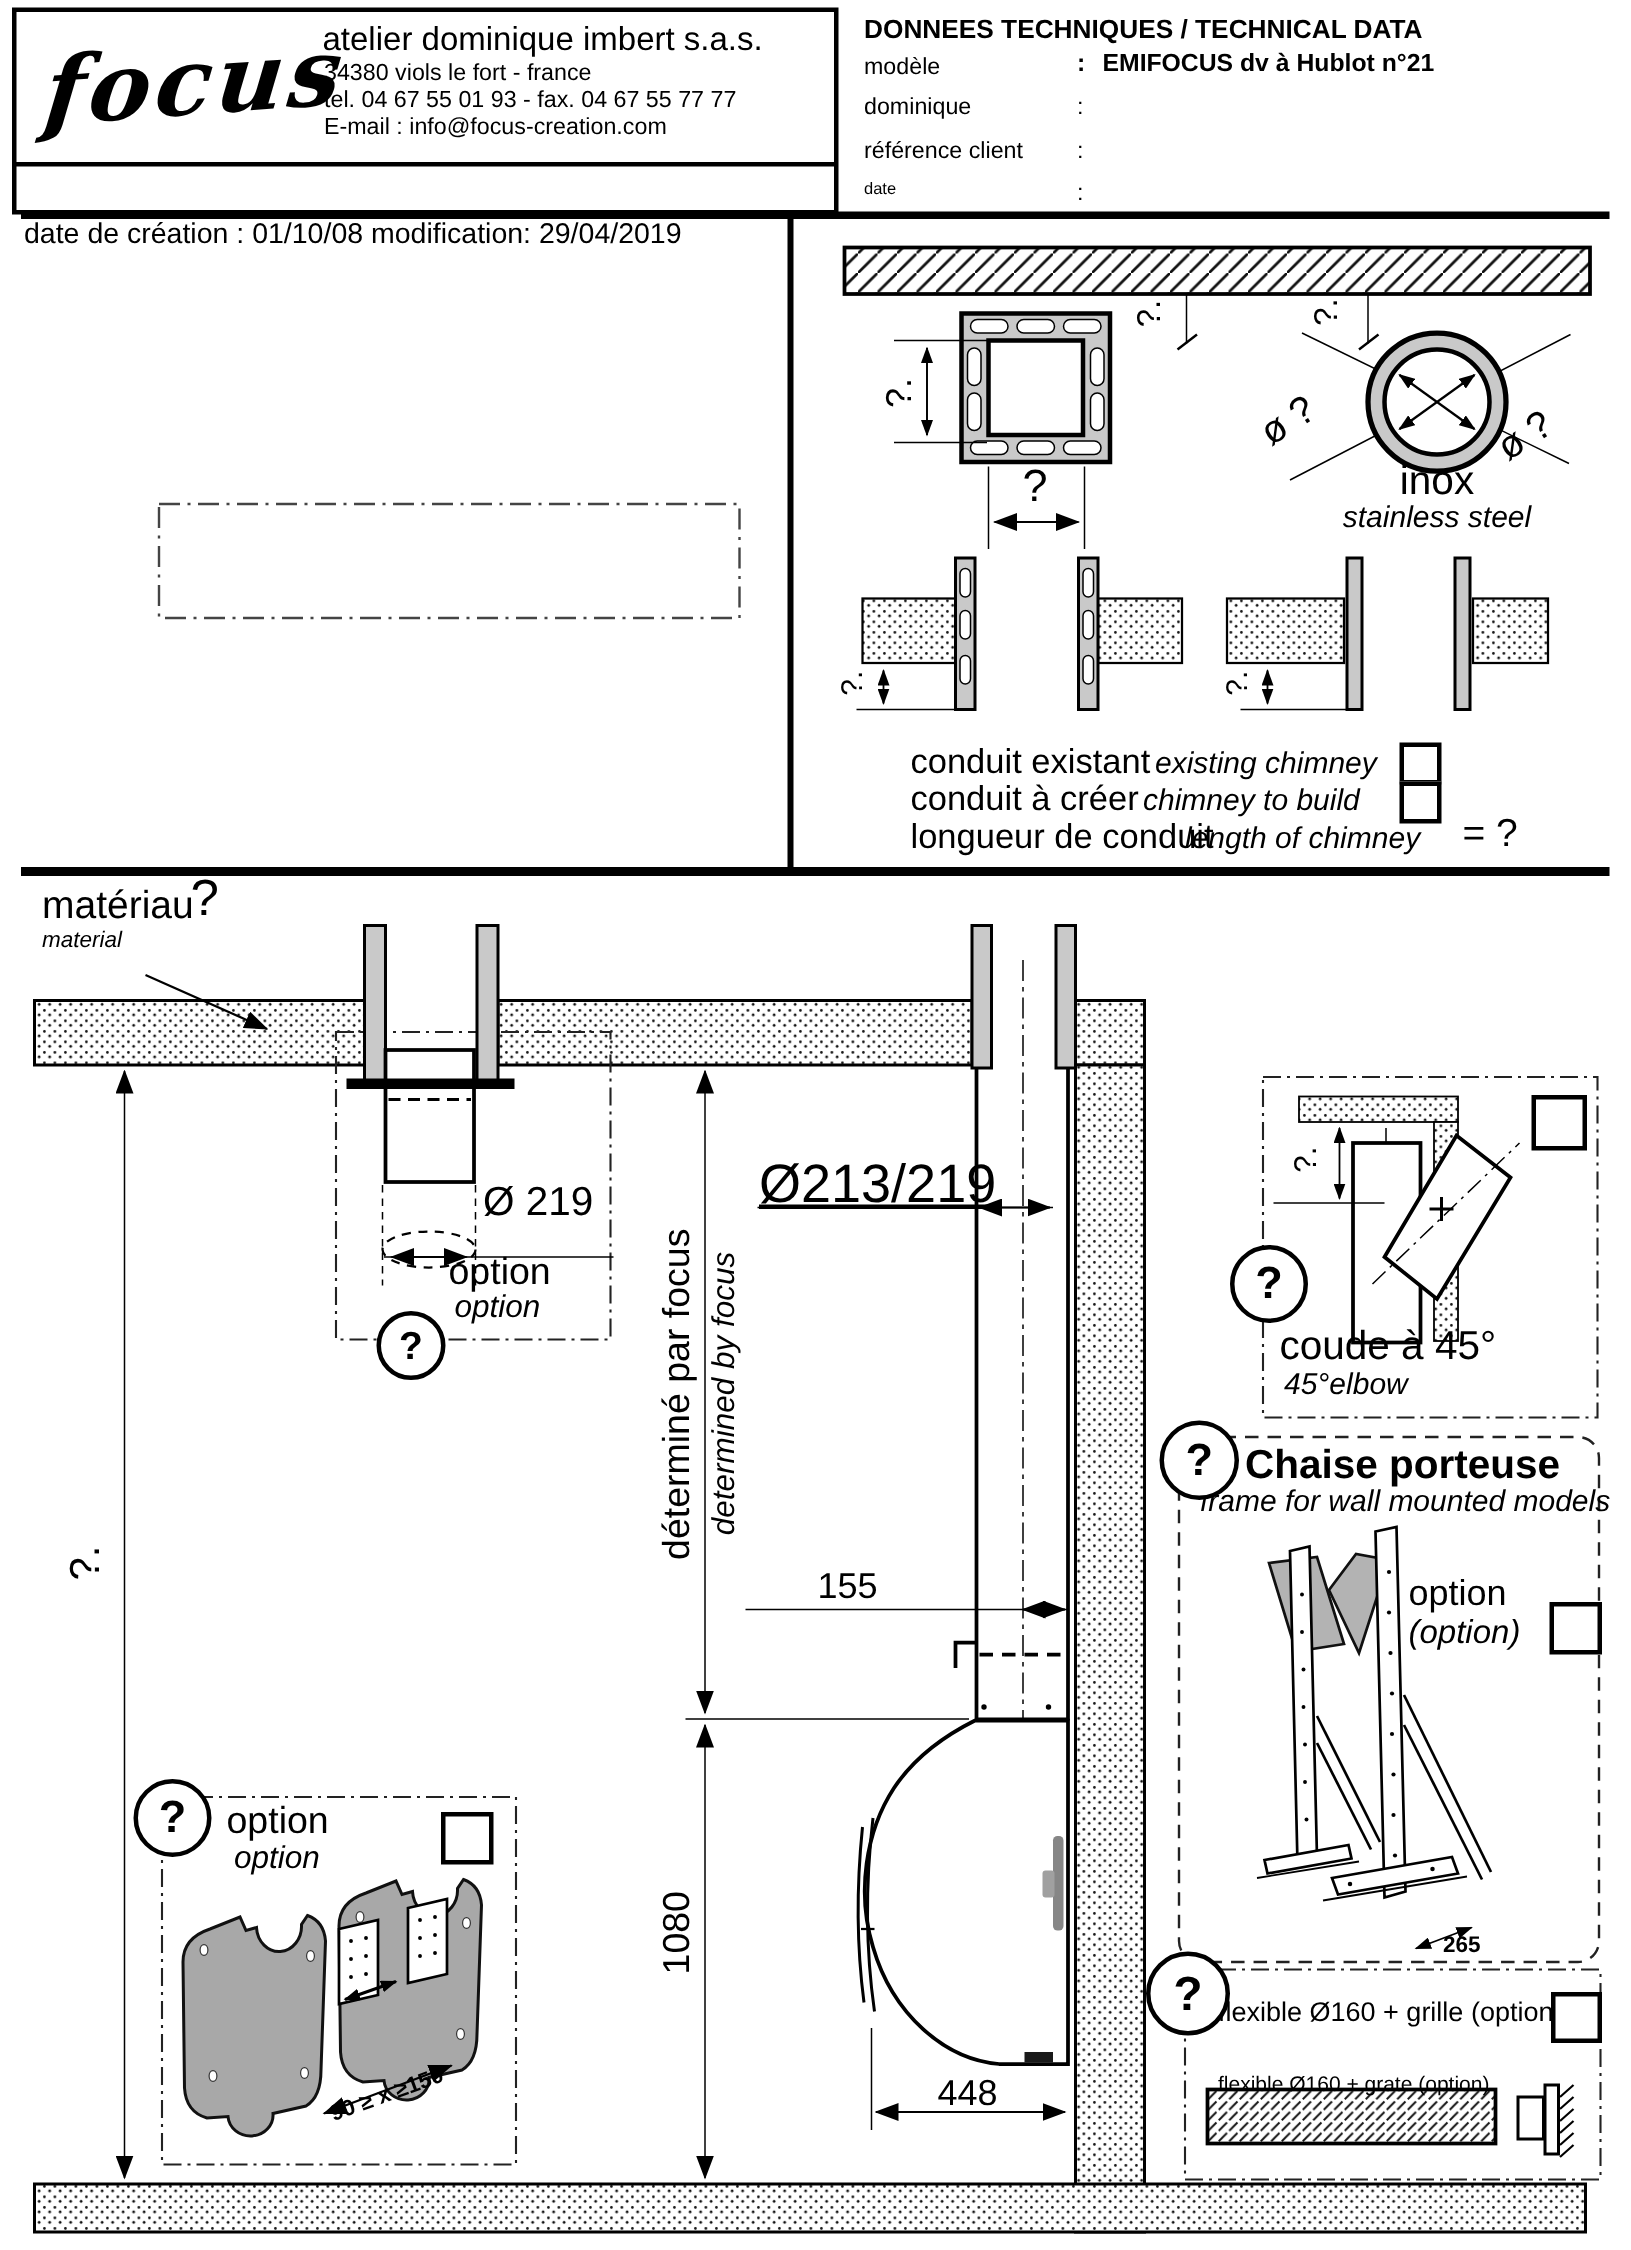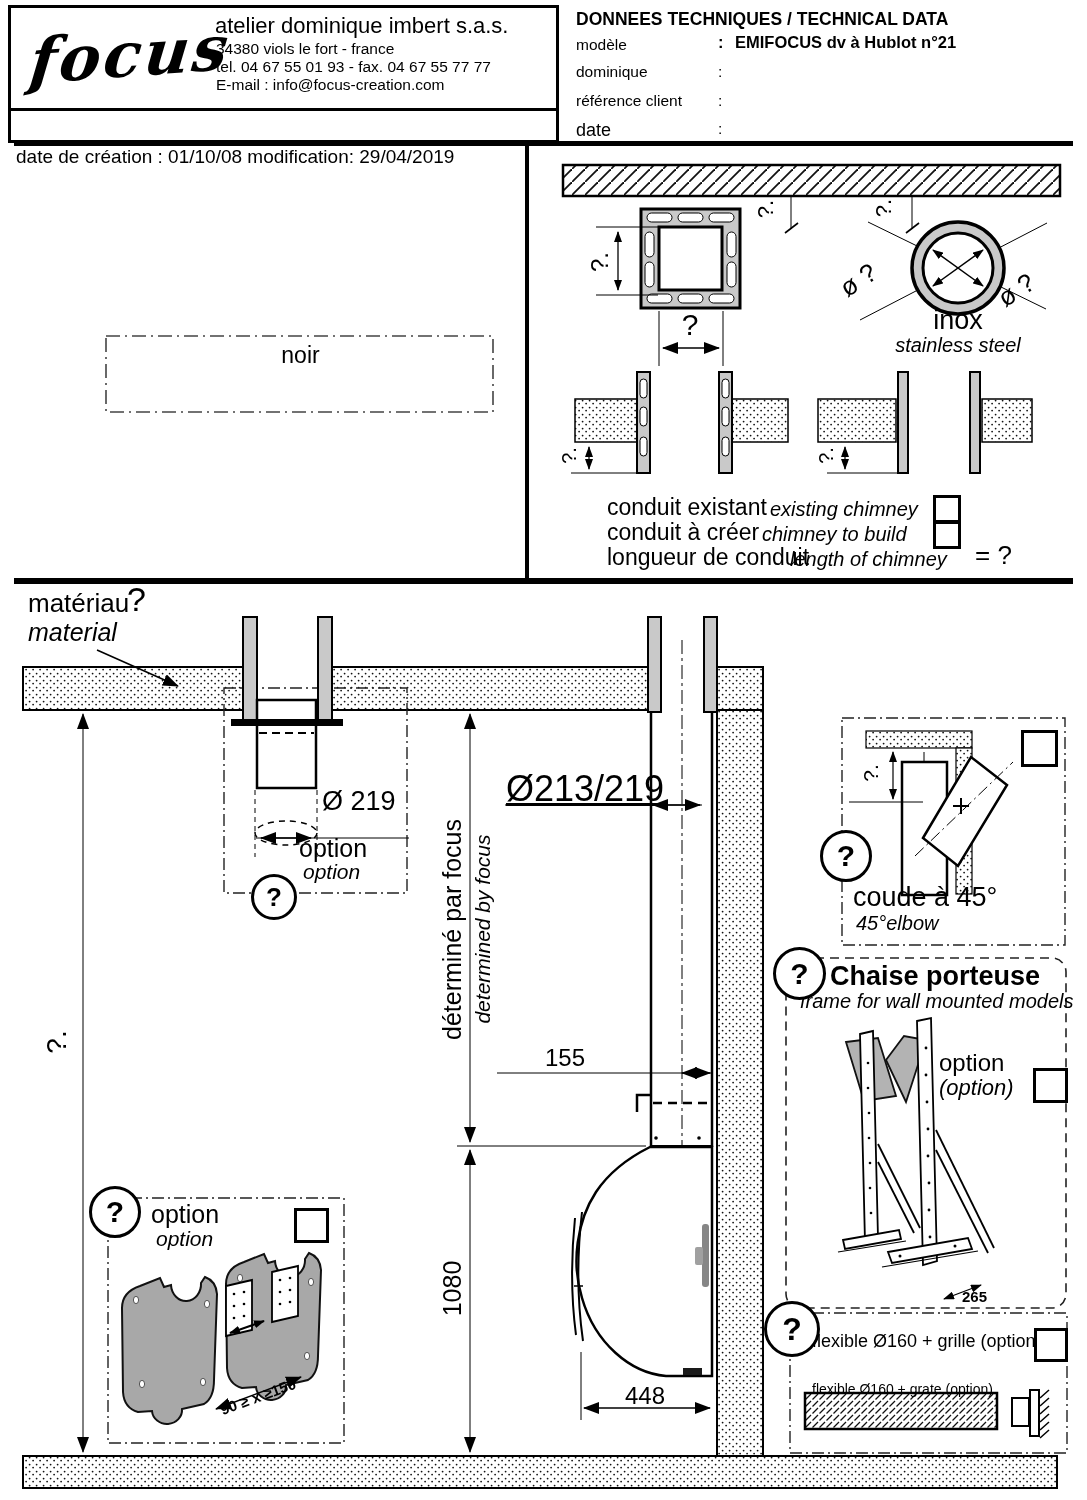--- a/index.html
+++ b/index.html
@@ -294,32 +294,31 @@
   <div class="txt b" style="left:576px;top:9px;font-size:17.5px;">DONNEES TECHNIQUES / TECHNICAL DATA</div>
   <div class="txt" style="left:576px;top:36px;font-size:15.5px;">modèle</div>
   <div class="txt b" style="left:718px;top:33px;font-size:16.5px;">:</div>
   <div class="txt b" style="left:735px;top:33px;font-size:16.5px;">EMIFOCUS dv à Hublot  n°21</div>
   <div class="txt" style="left:576px;top:63px;font-size:15.5px;">dominique</div>
   <div class="txt" style="left:718px;top:63px;font-size:15.5px;">:</div>
   <div class="txt" style="left:735px;top:63px;font-size:15.5px;"></div>
   <div class="txt" style="left:576px;top:92px;font-size:15.5px;">référence client</div>
   <div class="txt" style="left:718px;top:92px;font-size:15.5px;">:</div>
   <div class="txt" style="left:735px;top:92px;font-size:15.5px;"></div>
-  <div class="txt" style="left:576px;top:120px;font-size:18px;">date</div>
+  <div class="txt" style="left:576px;top:120px;font-size:11px;">date</div>
   <div class="txt" style="left:718px;top:120px;font-size:15.5px;">:</div>
   <div class="txt" style="left:735px;top:120px;font-size:15.5px;"></div>
 
   <div class="line" style="left:14px;top:141px;width:1059px;height:5px;"></div>
   <div class="line" style="left:525px;top:141px;width:4px;height:443px;"></div>
   <div class="line" style="left:14px;top:578px;width:1059px;height:6px;"></div>
 
   <svg class="abs" style="left:0;top:0;" width="1087" height="1500" viewBox="0 0 1087 1500" pointer-events="none">
     <rect x="106" y="336" width="387" height="76" fill="none" stroke="#444" stroke-width="1.6" stroke-dasharray="14 5 2 5"></rect>
   </svg>
-  <div class="txt ctr" style="left:108px;top:342px;width:385px;font-size:23px;">noir</div>
 
   <div class="txt rot" style="left:580px;top:248px;width:40px;font-size:24px;text-align:center;">?.</div>
   <div class="txt ctr" style="left:668px;top:308px;width:44px;font-size:30px;">?</div>
   <div class="txt rot" style="left:746px;top:196px;width:40px;font-size:22px;text-align:center;">?.</div>
   <div class="txt rot" style="left:864px;top:195px;width:40px;font-size:22px;text-align:center;">?.</div>
   <div class="txt" style="left:837px;top:256px;width:70px;font-size:26px;transform:rotate(-33deg);">ø ?</div>
   <div class="txt" style="left:995px;top:266px;width:70px;font-size:26px;transform:rotate(-33deg);">ø ?</div>
   <div class="txt ctr" style="left:858px;top:305px;width:200px;font-size:27px;">inox</div>
   <div class="txt ctr it" style="left:858px;top:334px;width:200px;font-size:20px;">stainless steel</div>
   <div class="txt rot" style="left:549px;top:444px;width:40px;font-size:20px;text-align:center;">?.</div>
@@ -330,21 +329,21 @@
   <div class="cb" style="left:933px;top:495px;width:22px;height:22px;"></div>
   <div class="txt" style="left:607px;top:519px;font-size:23px;">conduit à créer</div>
   <div class="txt it" style="left:762px;top:523px;font-size:20px;">chimney to build</div>
   <div class="cb" style="left:933px;top:521px;width:22px;height:22px;"></div>
   <div class="txt" style="left:607px;top:544px;font-size:23px;">longueur de conduit</div>
   <div class="txt it" style="left:790px;top:548px;font-size:20px;">length of chimney</div>
   <div class="txt" style="left:975px;top:540px;font-size:26px;">= ?</div>
 
   <div class="txt" style="left:28px;top:588px;font-size:26px;">matériau</div>
   <div class="txt" style="left:127px;top:580px;font-size:34px;">?</div>
-  <div class="txt it" style="left:28px;top:618px;font-size:25px;">material</div>
+  <div class="txt it" style="left:28px;top:618px;font-size:15px;">material</div>
 
   <div class="txt" style="left:322px;top:786px;font-size:27px;">Ø 219</div>
   <div class="txt" style="left:299px;top:834px;font-size:25px;">option</div>
   <div class="txt it" style="left:303px;top:860px;font-size:21px;">option</div>
   <div class="qc" style="left:251px;top:874px;width:40px;height:40px;font-size:26px;">?</div>
 
   <div class="txt" style="left:506px;top:768px;font-size:36px;text-decoration:underline;">Ø213/219</div>
   <div class="txt rot ctr" style="left:282px;top:915px;width:340px;font-size:25px;">déterminé par focus</div>
   <div class="txt rot ctr it" style="left:333px;top:917px;width:300px;font-size:21px;">determined by focus</div>
   <div class="txt ctr" style="left:530px;top:1044px;width:70px;font-size:24px;">155</div>

